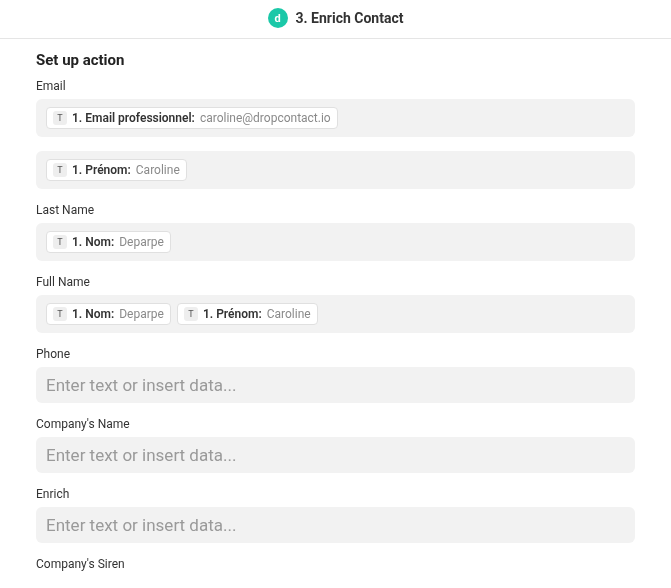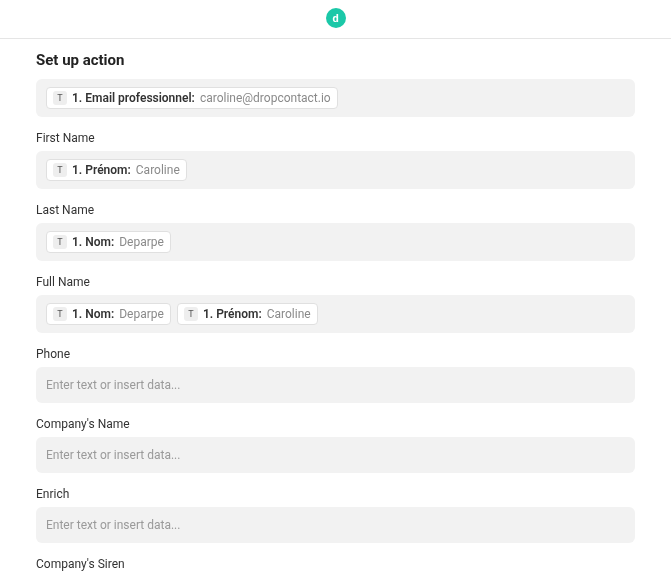--- a/index.html
+++ b/index.html
@@ -91,45 +91,46 @@
   }
   .pill-label {
     font-weight: 600;
     color: #333;
   }
   .pill-value {
     color: #8a8a8a;
   }
   .placeholder {
     color: #9a9a9a;
-    font-size: 12px;
+    font-size: 17px;
   }
 </style>
 </head>
 <body>
 
 <div class="header">
   <div class="app-icon">d</div>
+  <div class="header-title">3. Enrich Contact</div>
 </div>
 
 <div class="content">
   <div class="section-title">Set up action</div>
 
   <div class="field">
+    <label class="field-label">Email</label>
     <div class="field-input">
       <span class="pill">
         <span class="pill-icon">T</span>
         <span class="pill-label">1. Email professionnel:</span>
         <span class="pill-value">caroline@dropcontact.io</span>
       </span>
     </div>
   </div>
 
   <div class="field">
-    <label class="field-label">First Name</label>
     <div class="field-input">
       <span class="pill">
         <span class="pill-icon">T</span>
         <span class="pill-label">1. Prénom:</span>
         <span class="pill-value">Caroline</span>
       </span>
     </div>
   </div>
 
   <div class="field">

